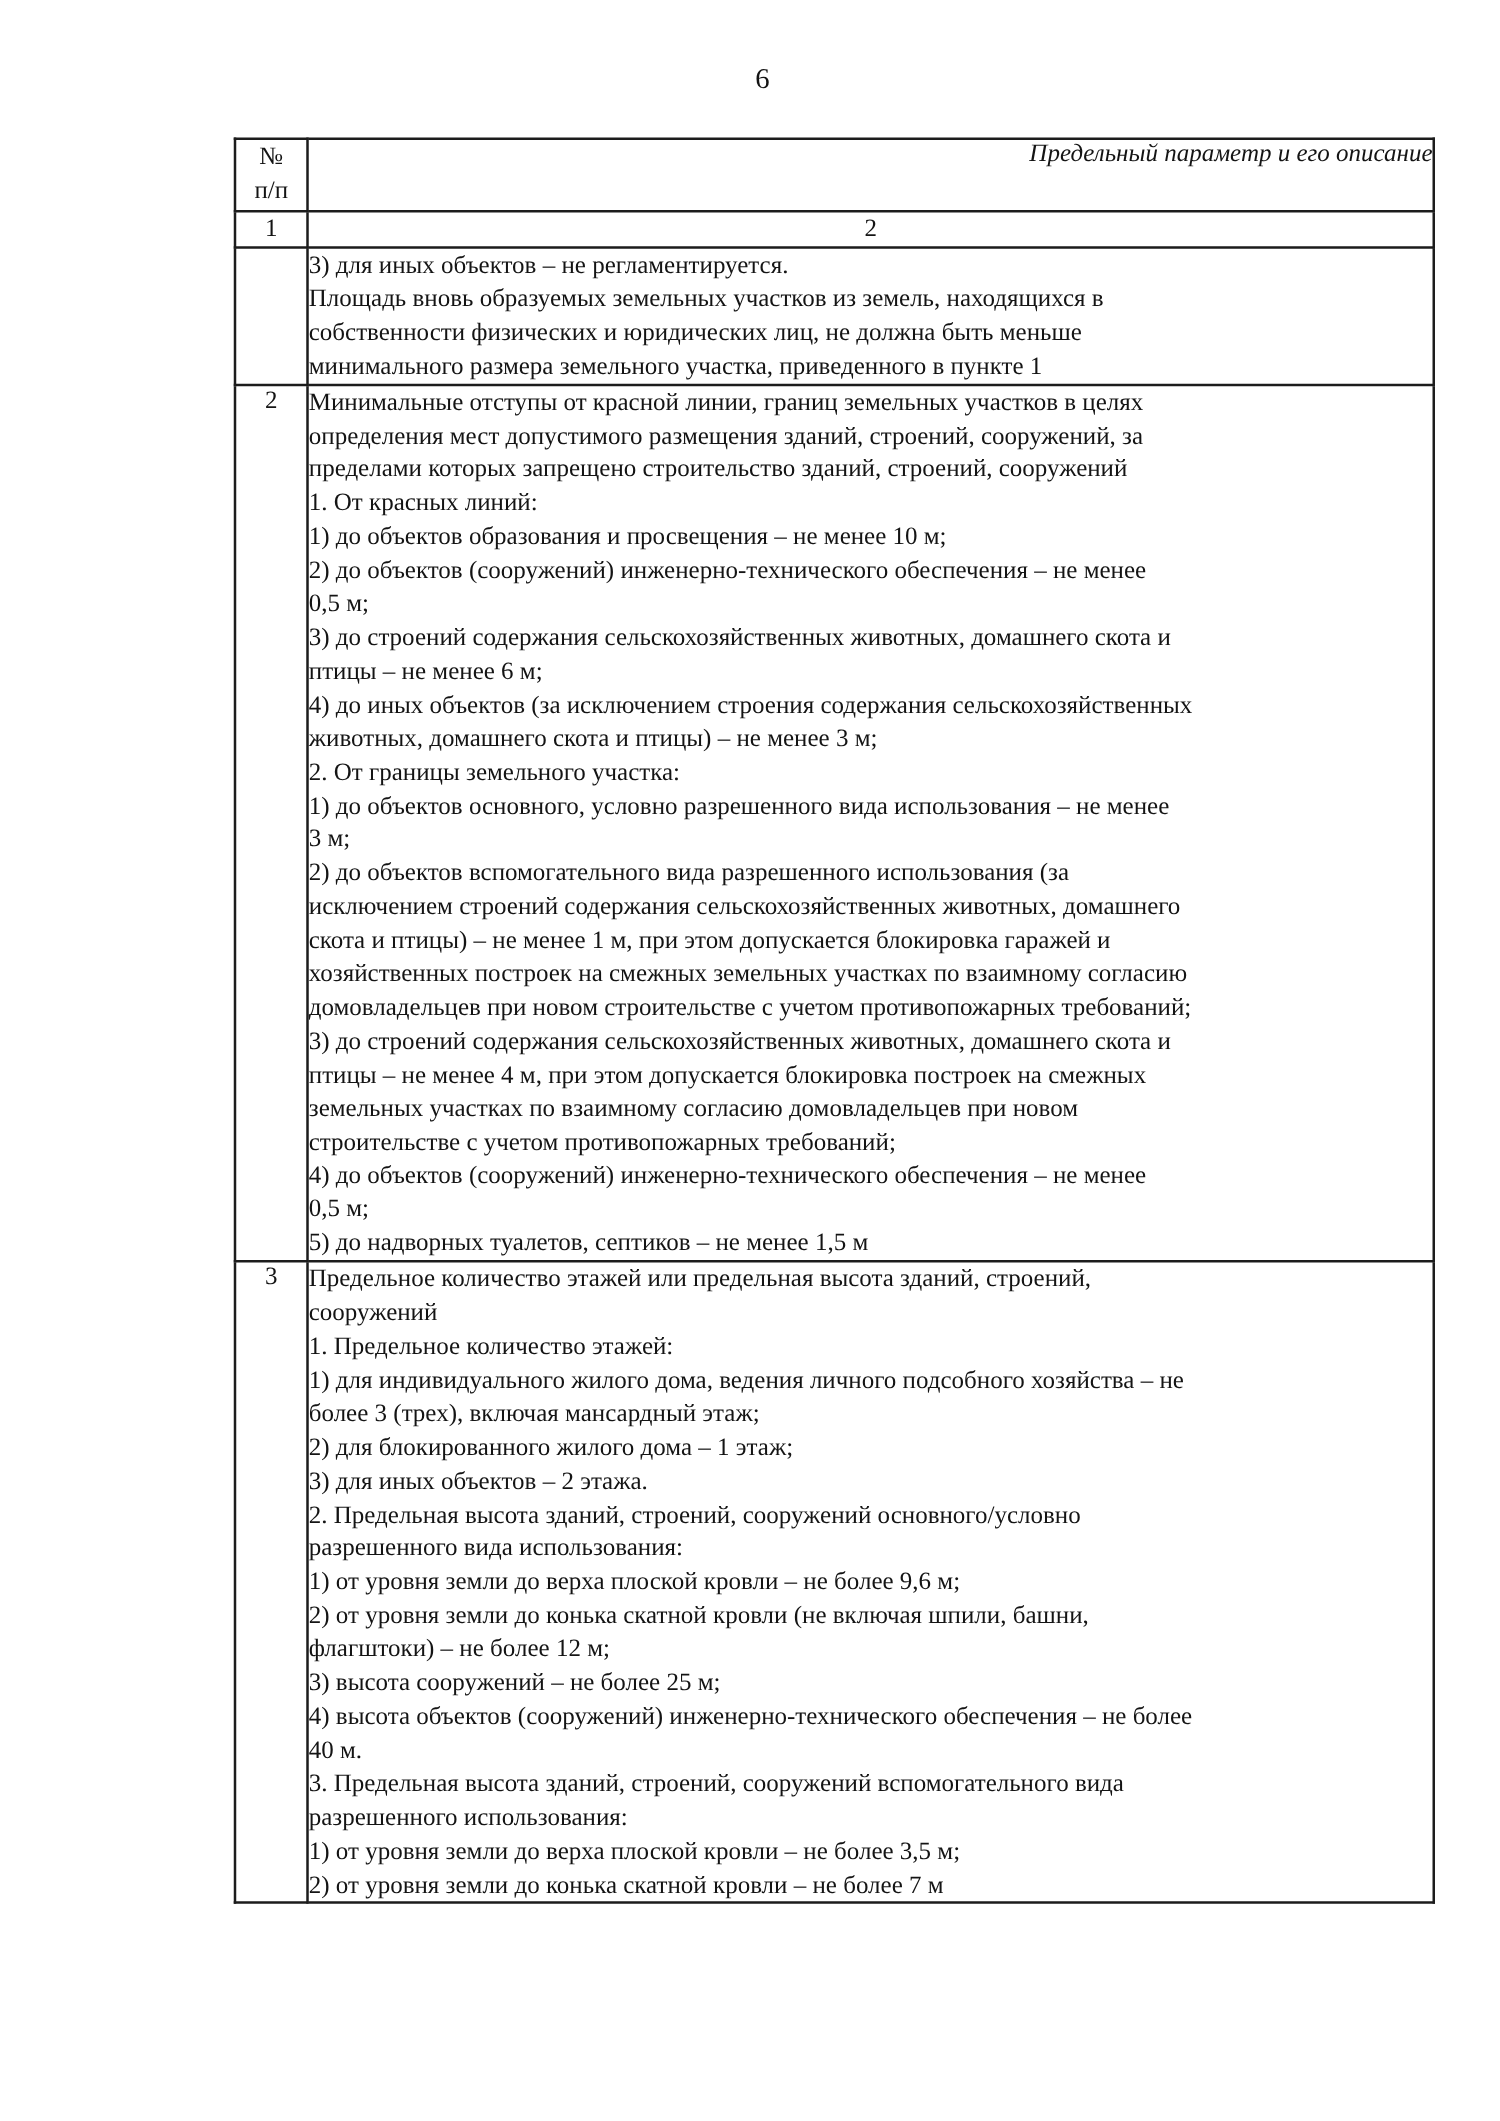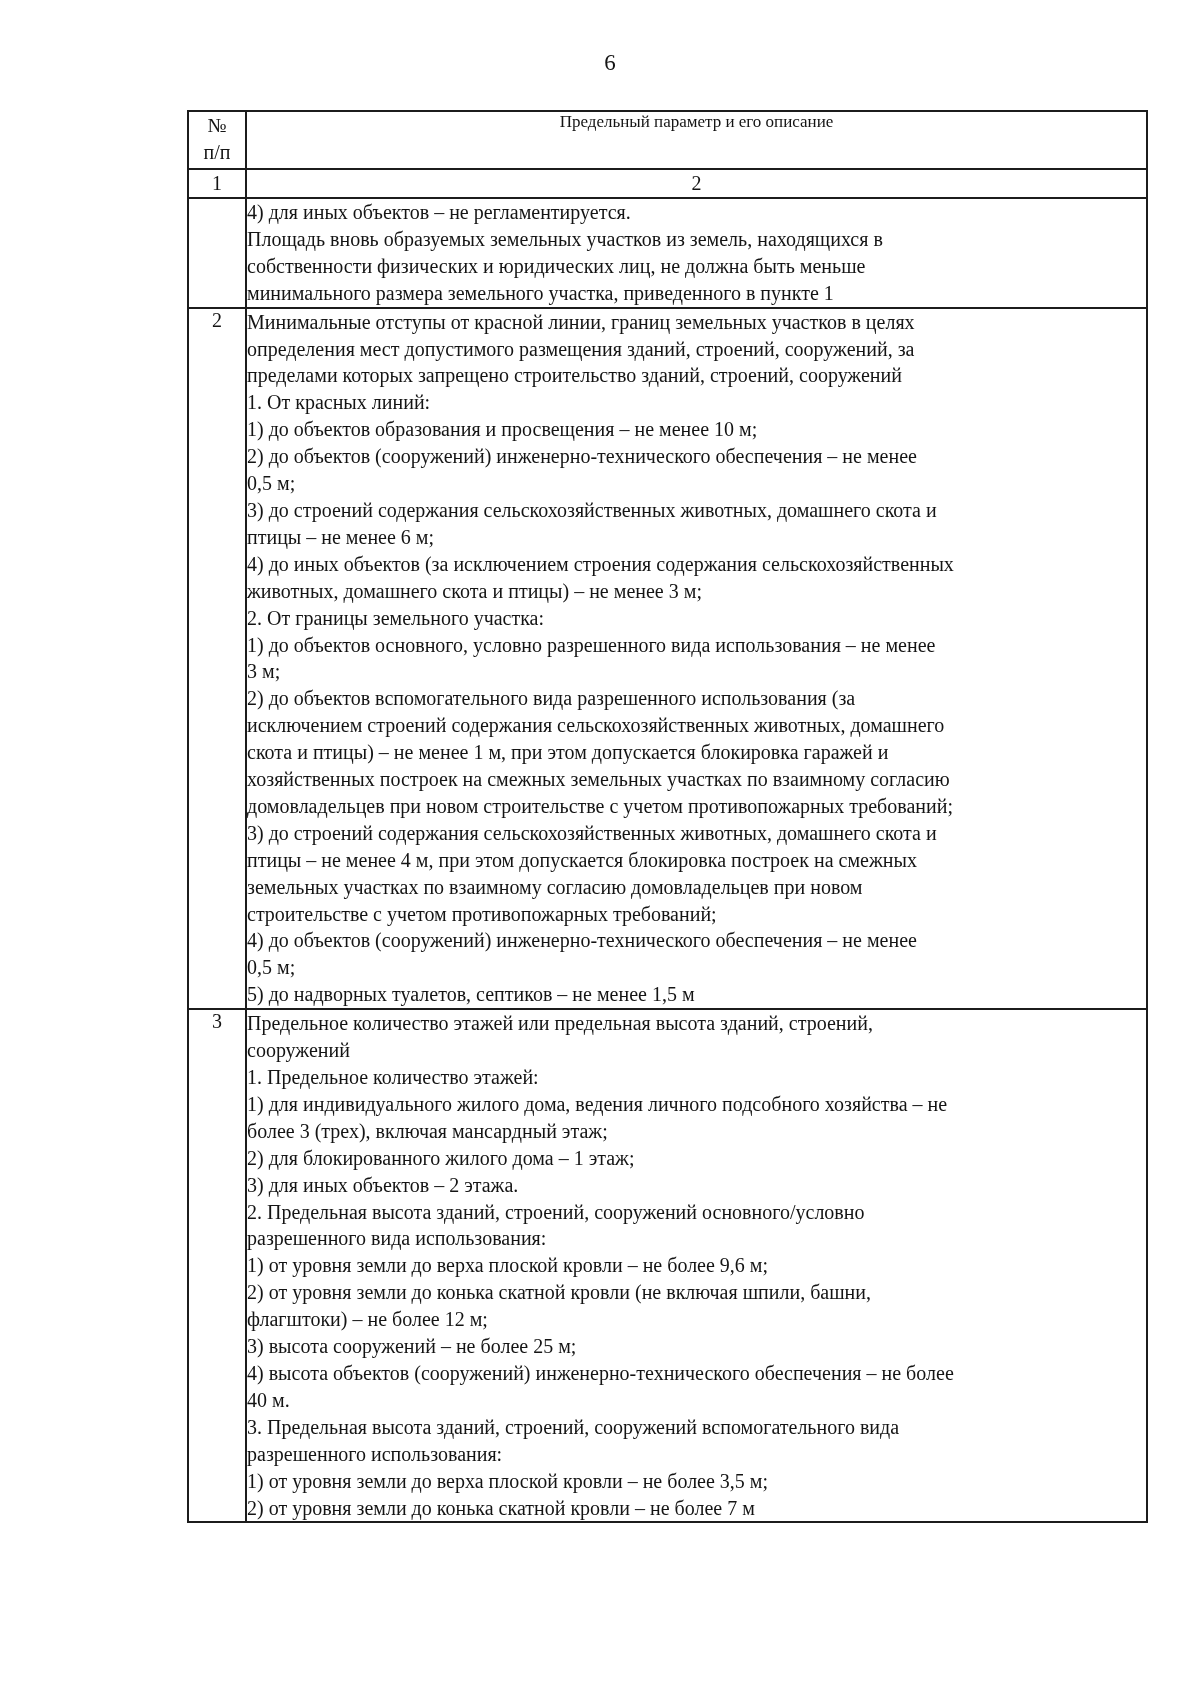--- a/index.html
+++ b/index.html
@@ -42,25 +42,26 @@
   }
   th.header-num {
     white-space: pre-line;
     text-align: center;
     font-size: 20px;
     line-height: 27px;
     padding: 2px 0;
     vertical-align: middle;
   }
   th.header-title {
-    text-align: center;
+    text-align: right;
     vertical-align: middle;
-    font-size: 17px;
+    font-size: 20px;
     height: 56px;
     border-bottom-width: 3px;
+    font-style: italic;
   }
   tr.index-row td {
     text-align: center;
     font-size: 20px;
     height: 27px;
     line-height: 26px;
     border-bottom-width: 2px;
   }
   td.cell-num {
     text-align: center;
@@ -92,21 +93,21 @@
         <th class="header-num">№
 п/п</th>
         <th class="header-title">Предельный параметр и его описание</th>
       </tr>
       <tr class="index-row">
         <td>1</td>
         <td>2</td>
       </tr>
       <tr class="data-row">
         <td class="cell-num"></td>
-        <td class="cell-desc">4) для иных объектов – не регламентируется.
+        <td class="cell-desc">3) для иных объектов – не регламентируется.
 Площадь вновь образуемых земельных участков из земель, находящихся в
 собственности физических и юридических лиц, не должна быть меньше
 минимального размера земельного участка, приведенного в пункте 1</td>
       </tr>
       <tr class="data-row">
         <td class="cell-num">2</td>
         <td class="cell-desc">Минимальные отступы от красной линии, границ земельных участков в целях
 определения мест допустимого размещения зданий, строений, сооружений, за
 пределами которых запрещено строительство зданий, строений, сооружений
 1. От красных линий:

